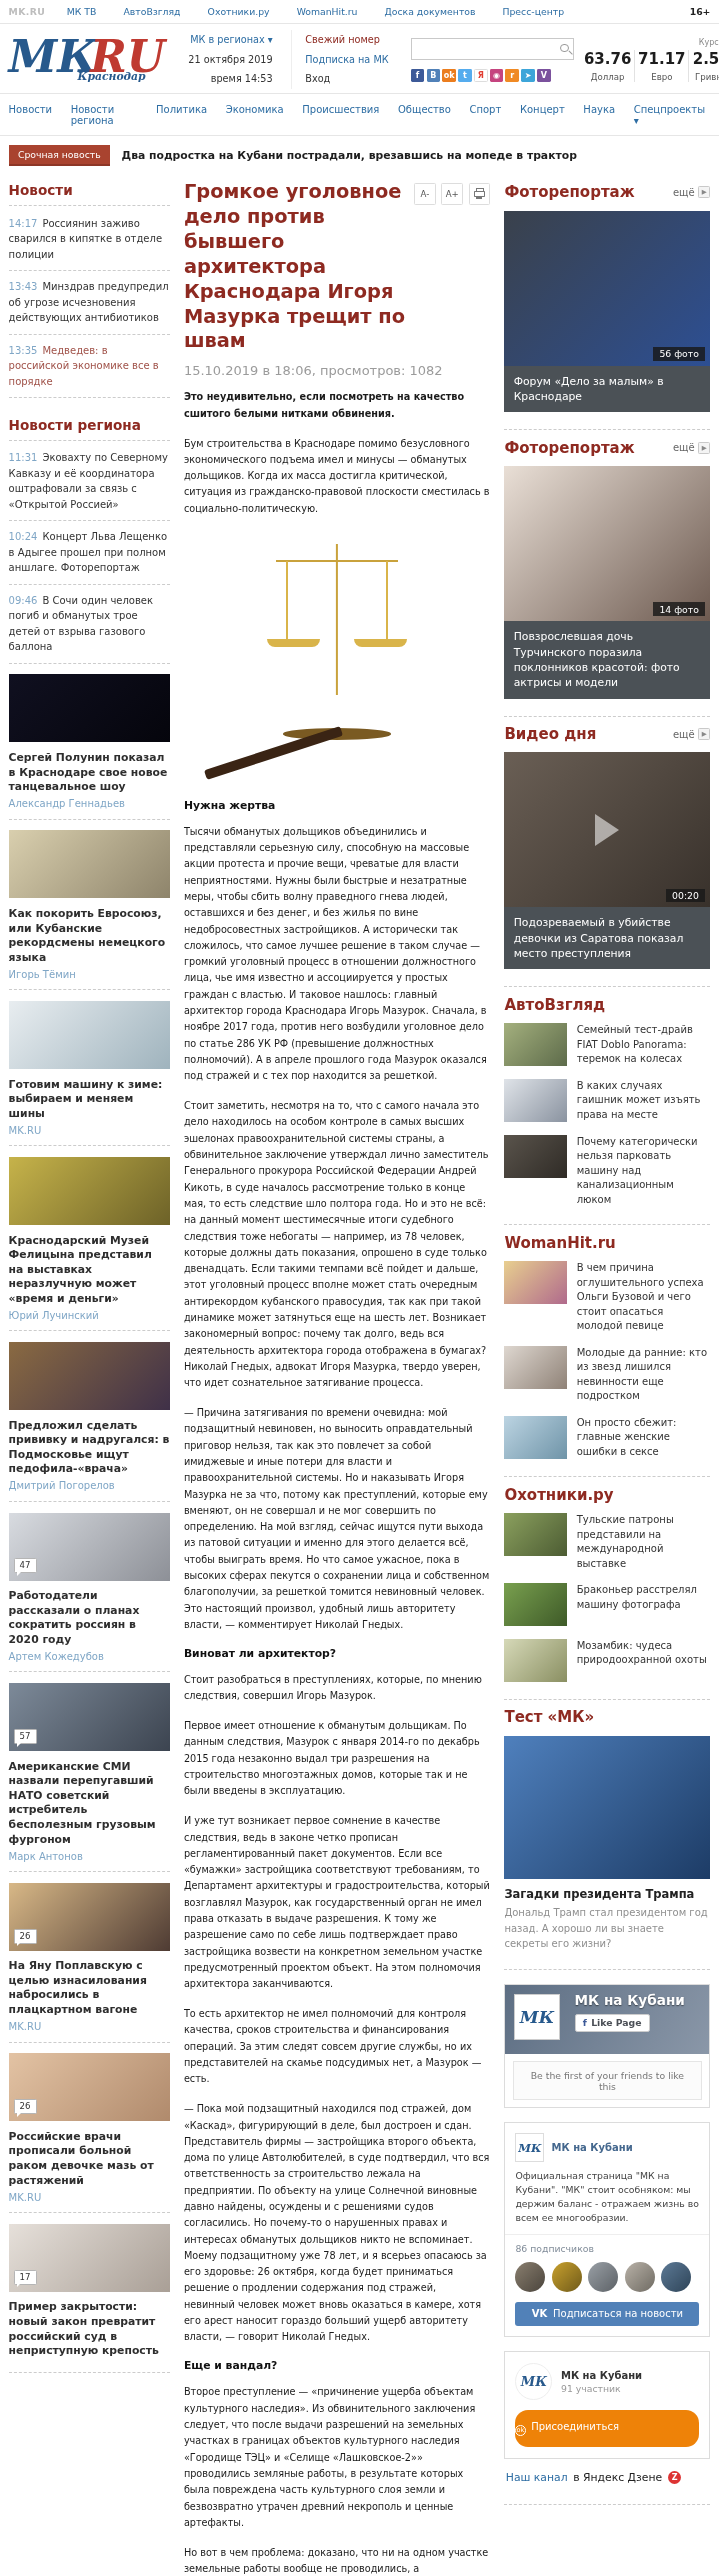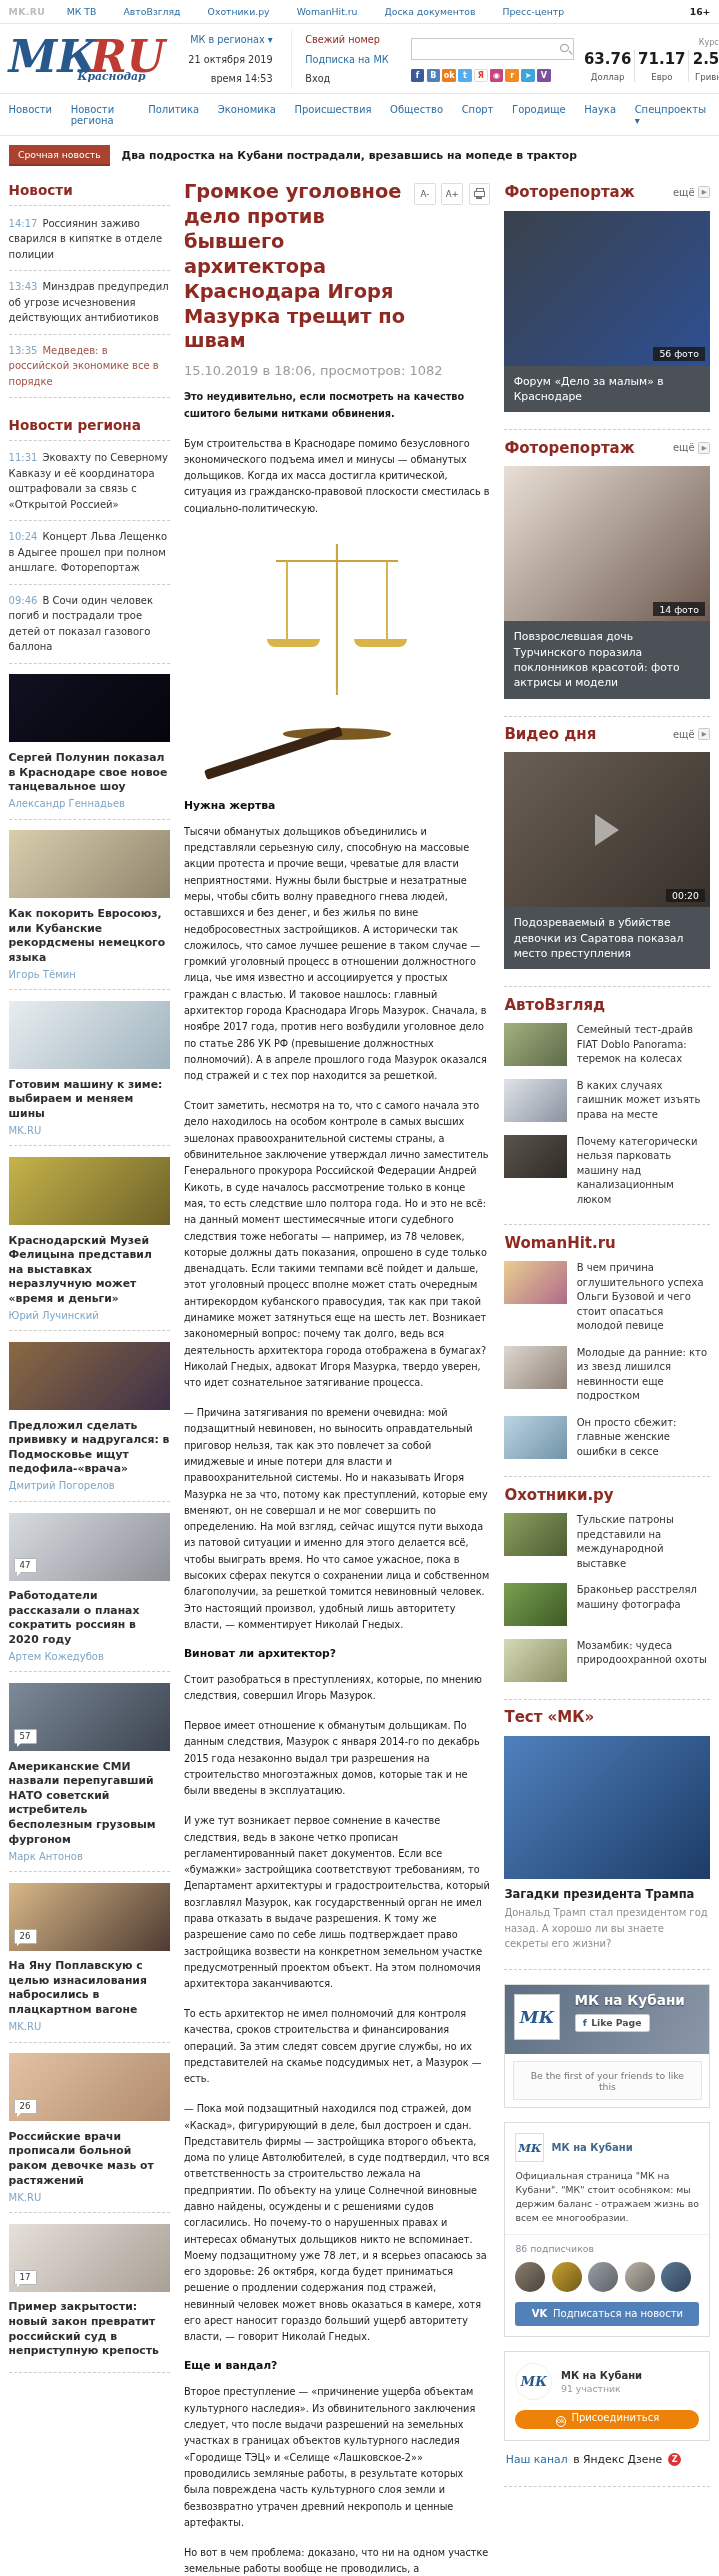--- a/index.html
+++ b/index.html
@@ -126,21 +126,21 @@
   .vk-desc{padding:7.2px 10px 0;font-size:9.3px;line-height:1.5;color:#444;border-bottom:0.7px solid #eee;padding-bottom:8.6px}
   .vk-foll{padding:8.6px 10px 0;color:#818c99;font-size:9.3px}
   .avas{display:flex;gap:6.5px;padding:7.2px 10px 1.4px}
   .ava{width:30px;height:30px;border-radius:50%}
   .vk-btn{margin:8.6px 10px 10px;background:#5181b8;color:#fff;border-radius:2.9px;text-align:center;font-size:10px;padding:6.5px 0;cursor:pointer}
   .vk-btn .ic{font-weight:bold;margin-right:5.7px}
   .ok-row{display:flex;align-items:center;gap:8.6px;padding:11.5px 10px 2.9px}
   .ok-logo{width:37px;height:37px;border-radius:50%;border:0.7px solid #eee;background:#fff;display:flex;align-items:center;justify-content:center;color:#27598c;font-family:"DejaVu Serif","Liberation Serif",serif;font-style:italic;font-weight:bold;font-size:13px}
   .ok-name{font-weight:bold;color:#333;font-size:10px}
   .ok-mem{color:#999;font-size:9.3px;margin-top:2.2px}
-  .ok-btn{margin:7.2px 10px 11.5px;background:#ee8208;color:#fff;border-radius:13px;text-align:center;font-size:10px;padding:2px 0;cursor:pointer}
+  .ok-btn{margin:7.2px 10px 11.5px;background:#ee8208;color:#fff;border-radius:13px;font-size:10px;padding:11px 0;cursor:pointer}
   .ok-btn .ic{display:inline-block;width:10.8px;height:10.8px;border:1.4px solid #fff;border-radius:50%;font-size:6.5px;line-height:8px;margin-right:5px;vertical-align:-1.4px}
   .zen{display:flex;align-items:center;gap:5.7px;font-size:10.8px;padding:11.5px 1.4px 2.9px}
   .zen a{color:#2d6da3}
   .zen .rest{color:#222}
   .zen-ic{width:13.6px;height:13.6px;border-radius:50%;background:#d33;color:#fff;font-size:8px;font-weight:bold;display:flex;align-items:center;justify-content:center}
 </style>
 </head>
 <body>
 
 <div class="page">
@@ -211,21 +211,21 @@
 
   <nav class="mainnav">
     <span id="navitems" style="display:flex;gap:18.6px">
         <a>Новости</a>
         <a>Новости региона</a>
         <a>Политика</a>
         <a>Экономика</a>
         <a>Происшествия</a>
         <a>Общество</a>
         <a>Спорт</a>
-        <a>Городище</a>
+        <a>Концерт</a>
         <a>Наука</a>
       </span>
     <a class="spec">Спецпроекты ▾</a>
   </nav>
 
   <div class="ticker">
     <span class="tbadge">Срочная новость</span>
     <a class="ttext">Два подростка на Кубани пострадали, врезавшись на мопеде в трактор</a>
   </div>
 
@@ -235,21 +235,21 @@
       <div class="lh">Новости</div>
       <div id="leftnews">
           <div class="nitem"><span class="t">14:17</span><a>Россиянин заживо сварился в кипятке в отделе полиции</a></div>
           <div class="nitem"><span class="t">13:43</span><a>Минздрав предупредил об угрозе исчезновения действующих антибиотиков</a></div>
           <div class="nitem visited"><span class="t">13:35</span><a>Медведев: в российской экономике все в порядке</a></div>
         </div>
       <div class="lh" style="margin-top:18.6px">Новости региона</div>
       <div id="leftregion">
           <div class="nitem"><span class="t">11:31</span><a>Эковахту по Северному Кавказу и её координатора оштрафовали за связь с «Открытой Россией»</a></div>
           <div class="nitem"><span class="t">10:24</span><a>Концерт Льва Лещенко в Адыгее прошел при полном аншлаге. Фоторепортаж</a></div>
-          <div class="nitem"><span class="t">09:46</span><a>В Сочи один человек погиб и пострадали трое детей от показал газового баллона</a></div>
+          <div class="nitem"><span class="t">09:46</span><a>В Сочи один человек погиб и обманутых трое детей от взрыва газового баллона</a></div>
         </div>
       <div id="leftcards">
           <div class="lcard">
             <div class="ph" style="background: linear-gradient(135deg, rgb(16, 16, 32), rgb(5, 5, 12));"></div>
             <h3>Сергей Полунин показал в Краснодаре свое новое танцевальное шоу</h3>
             <div class="author">Александр Геннадьев</div>
           </div>
           <div class="lcard">
             <div class="ph" style="background: linear-gradient(135deg, rgb(217, 207, 174), rgb(142, 132, 107));"></div>
             <h3>Как покорить Евросоюз, или Кубанские рекордсмены немецкого языка</h3>

